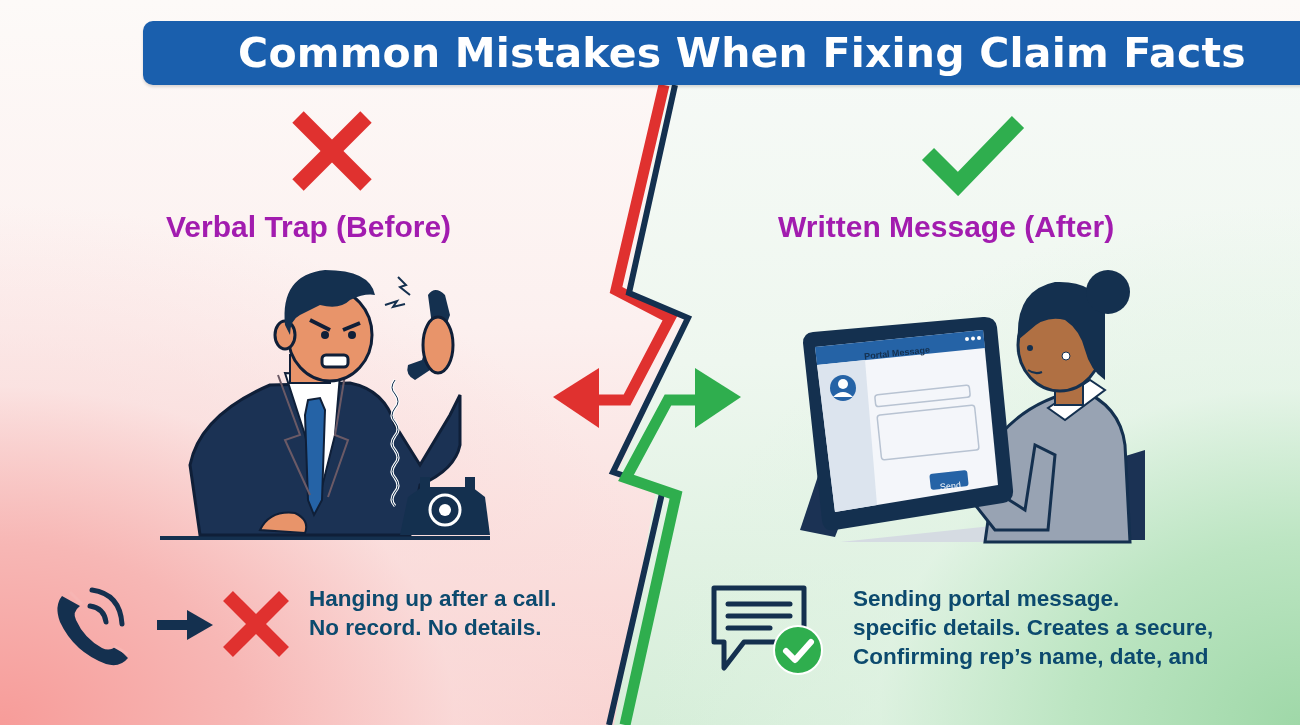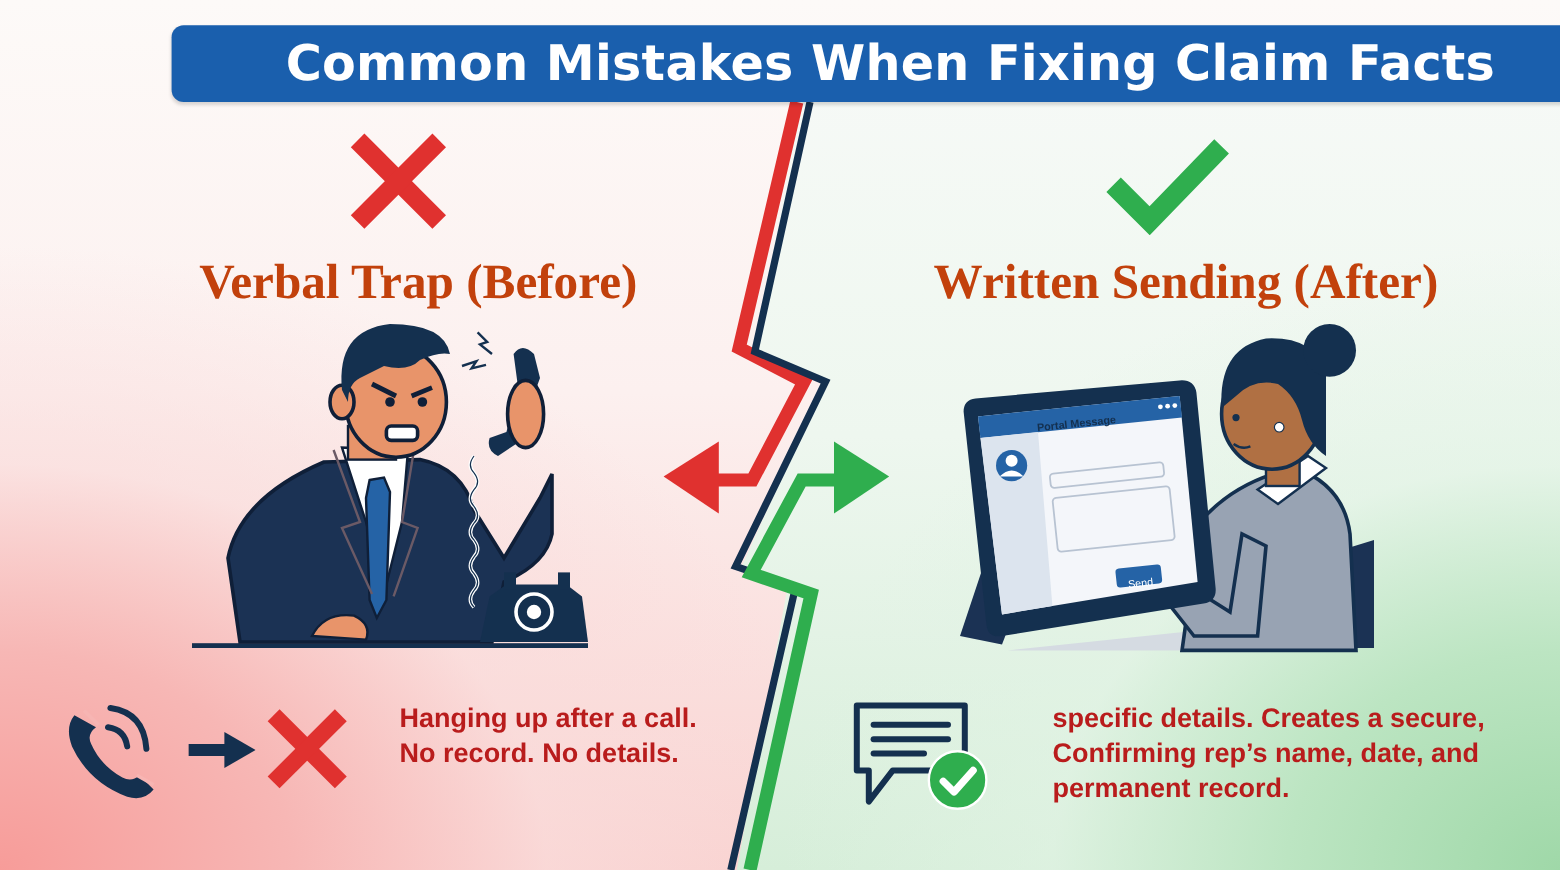--- a/index.html
+++ b/index.html
@@ -21,25 +21,25 @@
   .title-bar {
     position: absolute; left: 143px; top: 21px; width: 1198px; height: 64px;
     background: #1a5fad; border-radius: 10px;
     display: flex; align-items: center; justify-content: center;
     box-shadow: 0 2px 3px rgba(0,0,0,0.15);
   }
   .title-text { color: #ffffff; font-weight: 700; font-size: 41px; letter-spacing: 0.2px; font-family: "DejaVu Sans", sans-serif; }
   .divider { position: absolute; left: 0; top: 0; width: 1300px; height: 725px; pointer-events: none; }
   .big-icon { position: absolute; }
   .heading {
-    position: absolute; font-weight: 700; font-size: 41px; color: #c2410c;
-    font-family: Liberation Serif, serif; white-space: nowrap;
+    position: absolute; font-weight: 700; font-size: 30px; color: #a21caf;
+    font-family: Liberation Sans, sans-serif; white-space: nowrap;
   }
   .illus { position: absolute; }
-  .caption { position: absolute; color: #b91c1c; font-size: 22.5px; line-height: 29px; margin-left: 24px; }
+  .caption { position: absolute; color: #0c4a6e; font-size: 22.5px; line-height: 29px; }
   .caption .cap-title { font-weight: 700; display: block; }
   .caption .cap-line { display: block; font-weight: bold; }
 </style>
 </head>
 <body>
 
 <div class="bg-left"></div>
 <div class="bg-right"></div>
 
 <svg class="divider" viewBox="0 0 1300 725" width="1300" height="725">
@@ -60,21 +60,21 @@
 
 <svg class="big-icon" style="left:290px; top:109px;" width="84" height="84" viewBox="0 0 84 84">
   <line x1="8" y1="8" x2="76" y2="76" stroke="#e0312f" stroke-width="16"></line>
   <line x1="76" y1="8" x2="8" y2="76" stroke="#e0312f" stroke-width="16"></line>
 </svg>
 <div class="heading" style="left:166px; top:210px;">Verbal Trap (Before)</div>
 
 <svg class="big-icon" style="left:918px; top:108px;" width="110" height="88" viewBox="0 0 110 88">
   <polyline points="10,46 40,76 100,14" fill="none" stroke="#2fae4e" stroke-width="17" stroke-linejoin="miter"></polyline>
 </svg>
-<div class="heading" style="left:778px; top:210px;">Written Sending (After)</div>
+<div class="heading" style="left:778px; top:210px;">Written Message (After)</div>
 
 <svg class="illus" style="left:160px; top:265px;" width="340" height="280" viewBox="0 0 340 280">
 
   <rect x="0" y="271" width="330" height="4" fill="#14304f"></rect>
 
   <path d="M40,270 L30,200 Q40,150 110,120 L190,118 Q225,125 235,160 L260,200 L290,150 L300,130 L300,180 Q295,205 260,220 L250,270 Z" fill="#1b3254" stroke="#0f1f38" stroke-width="3"></path>
 
   <path d="M125,108 L145,170 L160,230 L175,170 L180,110 Z" fill="#ffffff" stroke="#0f1f38" stroke-width="2"></path>
 
   <path d="M148,135 L160,133 L165,145 L162,235 L154,250 L148,235 L145,150 Z" fill="#2563a6" stroke="#0f1f38" stroke-width="2"></path>
@@ -183,16 +183,16 @@
   <path d="M6,6 L96,6 L96,60 L36,60 L16,86 L16,60 L6,60 Z" fill="none" stroke="#14304f" stroke-width="5" stroke-linejoin="round"></path>
   <line x1="20" y1="22" x2="82" y2="22" stroke="#14304f" stroke-width="5" stroke-linecap="round"></line>
   <line x1="20" y1="34" x2="82" y2="34" stroke="#14304f" stroke-width="5" stroke-linecap="round"></line>
   <line x1="20" y1="46" x2="62" y2="46" stroke="#14304f" stroke-width="5" stroke-linecap="round"></line>
 </svg>
 <svg class="big-icon" style="left:772px; top:624px;" width="52" height="52" viewBox="0 0 52 52">
   <circle cx="26" cy="26" r="24" fill="#2fae4e" stroke="#ffffff" stroke-width="2"></circle>
   <polyline points="14,27 23,36 39,18" fill="none" stroke="#ffffff" stroke-width="6" stroke-linecap="round" stroke-linejoin="round"></polyline>
 </svg>
 <div class="caption" style="left:853px; top:584px;">
+  <span class="cap-title">Sending portal message.</span>
   <span class="cap-line">specific details. Creates a secure,</span>
   <span class="cap-line">Confirming rep’s name, date, and</span>
-  <span class="cap-line">permanent record.</span>
 </div>
 
 </body></html>

